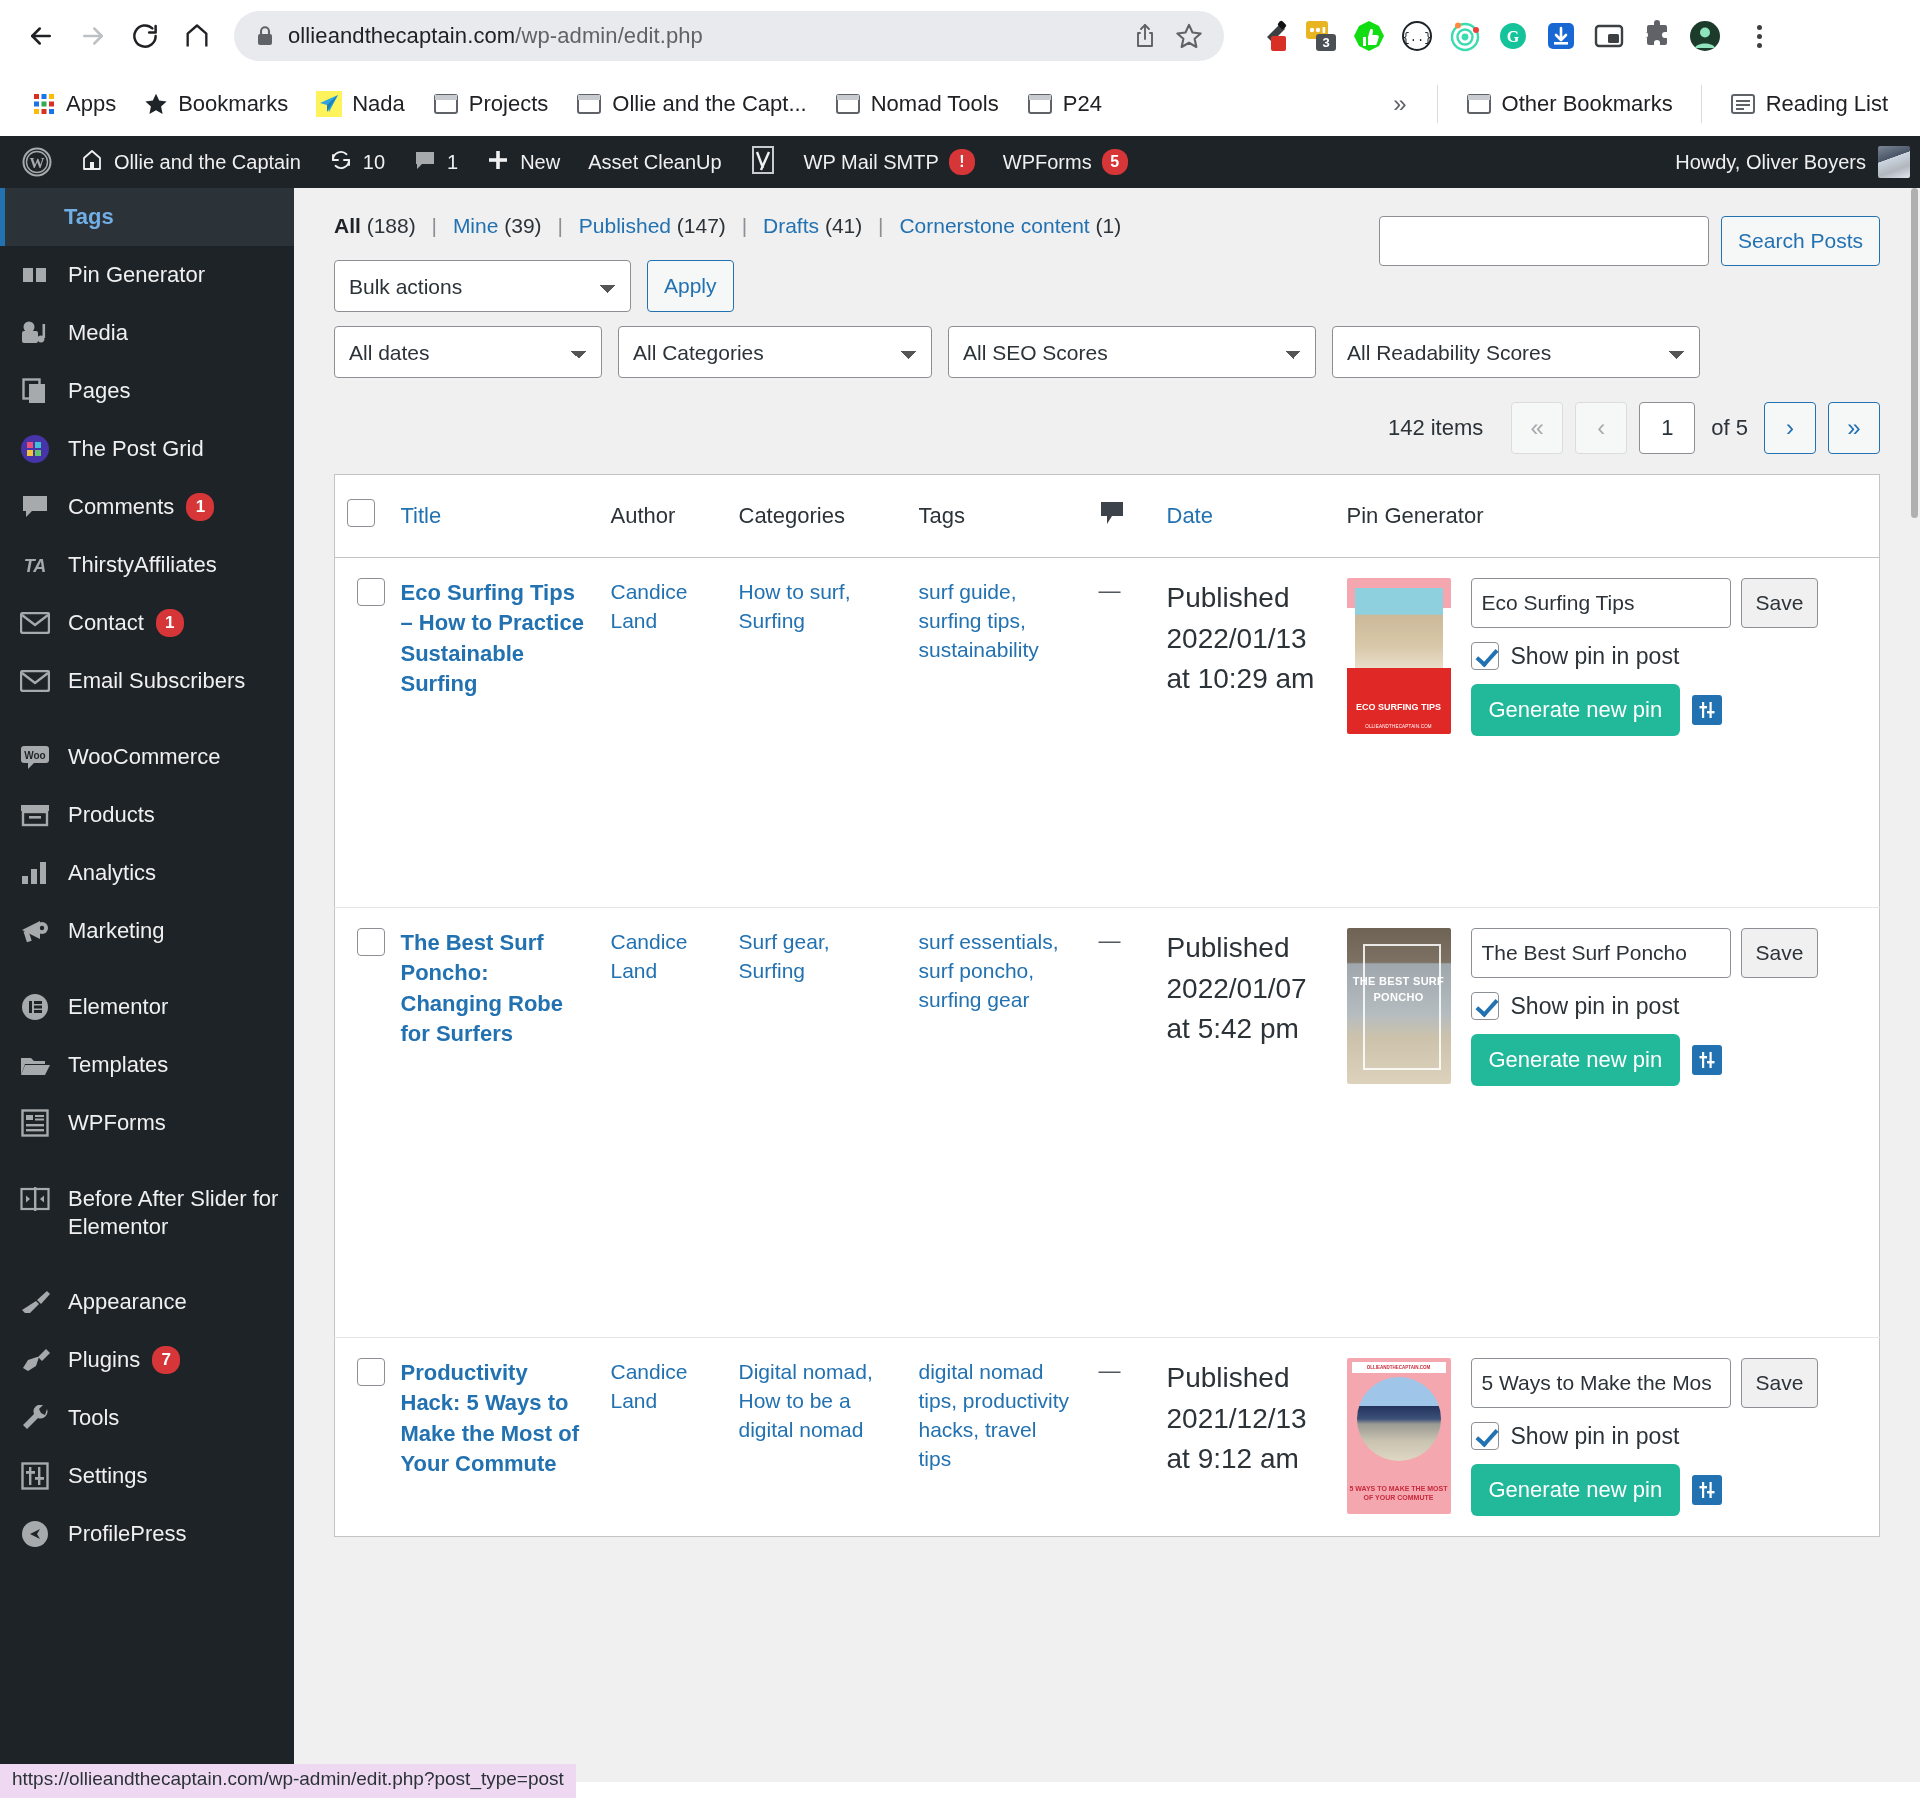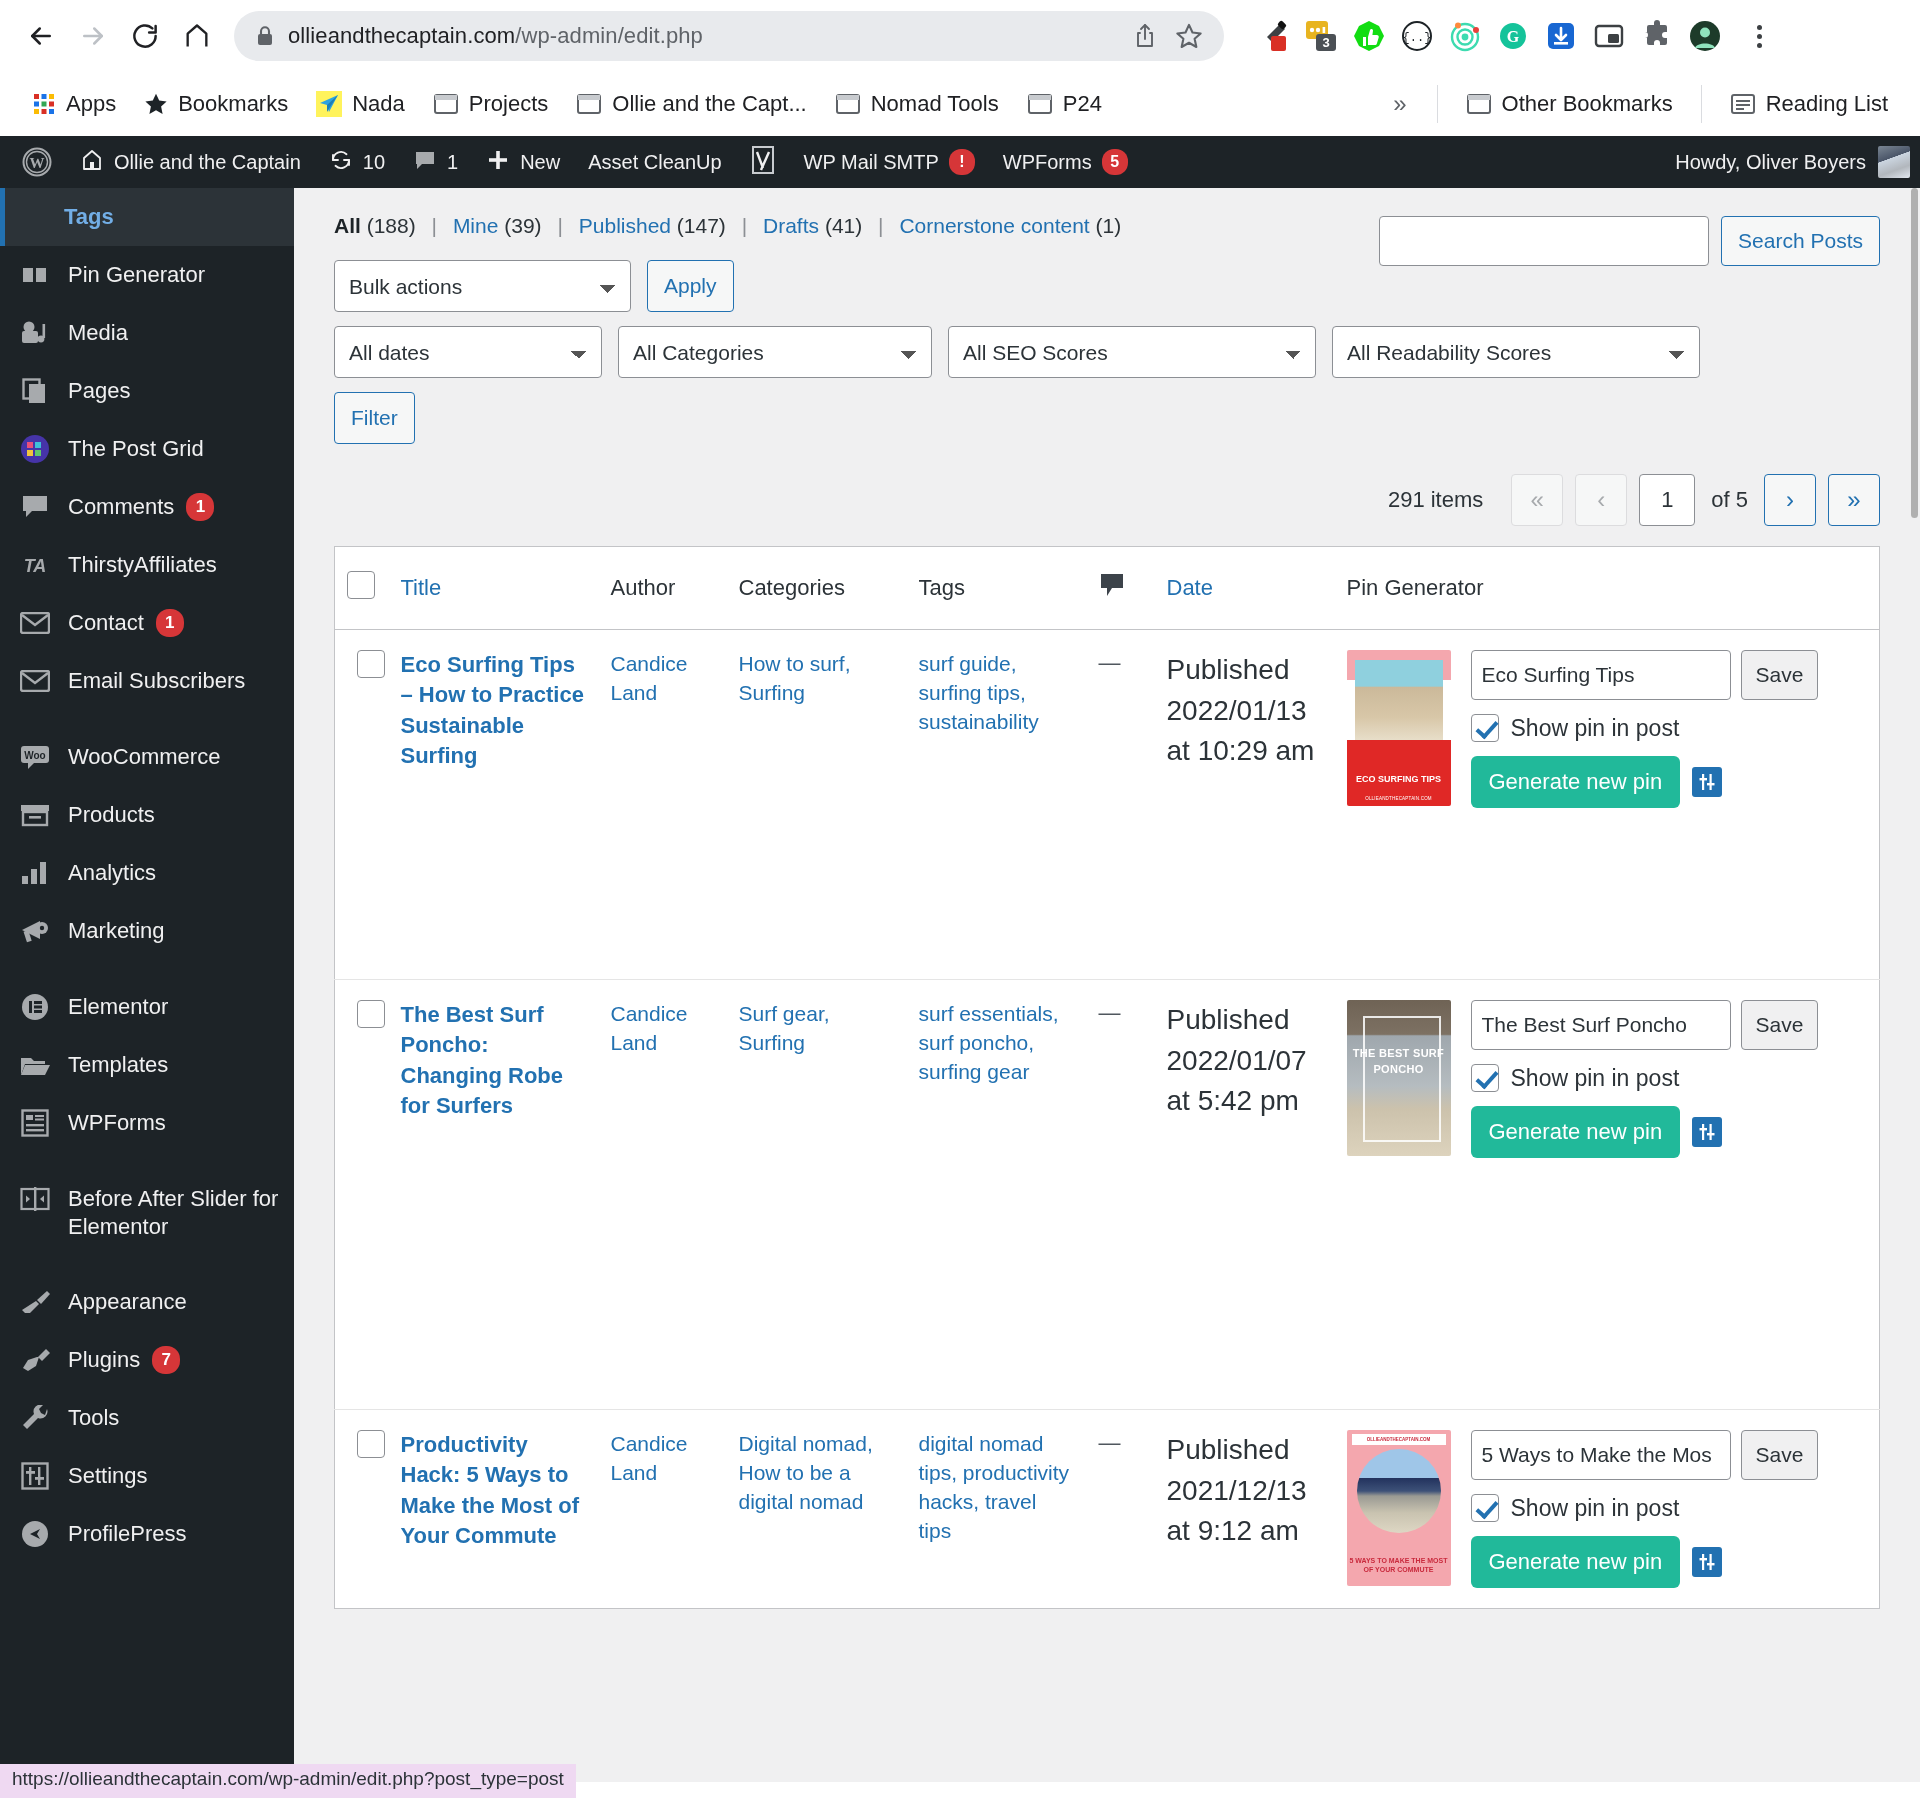--- a/index.html
+++ b/index.html
@@ -800,26 +800,23 @@
         <option>All Categories</option>
       </select>
       <select class="wpselect sel-seo">
         <option>All SEO Scores</option>
       </select>
       <select class="wpselect sel-read">
         <option>All Readability Scores</option>
       </select>
     </div>
 
-    <div class="tablenav-row filter-row">
-      <button class="btn-secondary btn-filter">Filter</button>
-    </div>
 
     <div class="pagenav">
-      <span class="items-count">291 items</span>
+      <span class="items-count">142 items</span>
       <span class="pg">«</span>
       <span class="pg">‹</span>
       <span class="pg-cur">1</span>
       <span class="pg-of">of 5</span>
       <span class="pg active">›</span>
       <span class="pg active">»</span>
     </div>
 
     <table class="wp-list">
       <thead>

